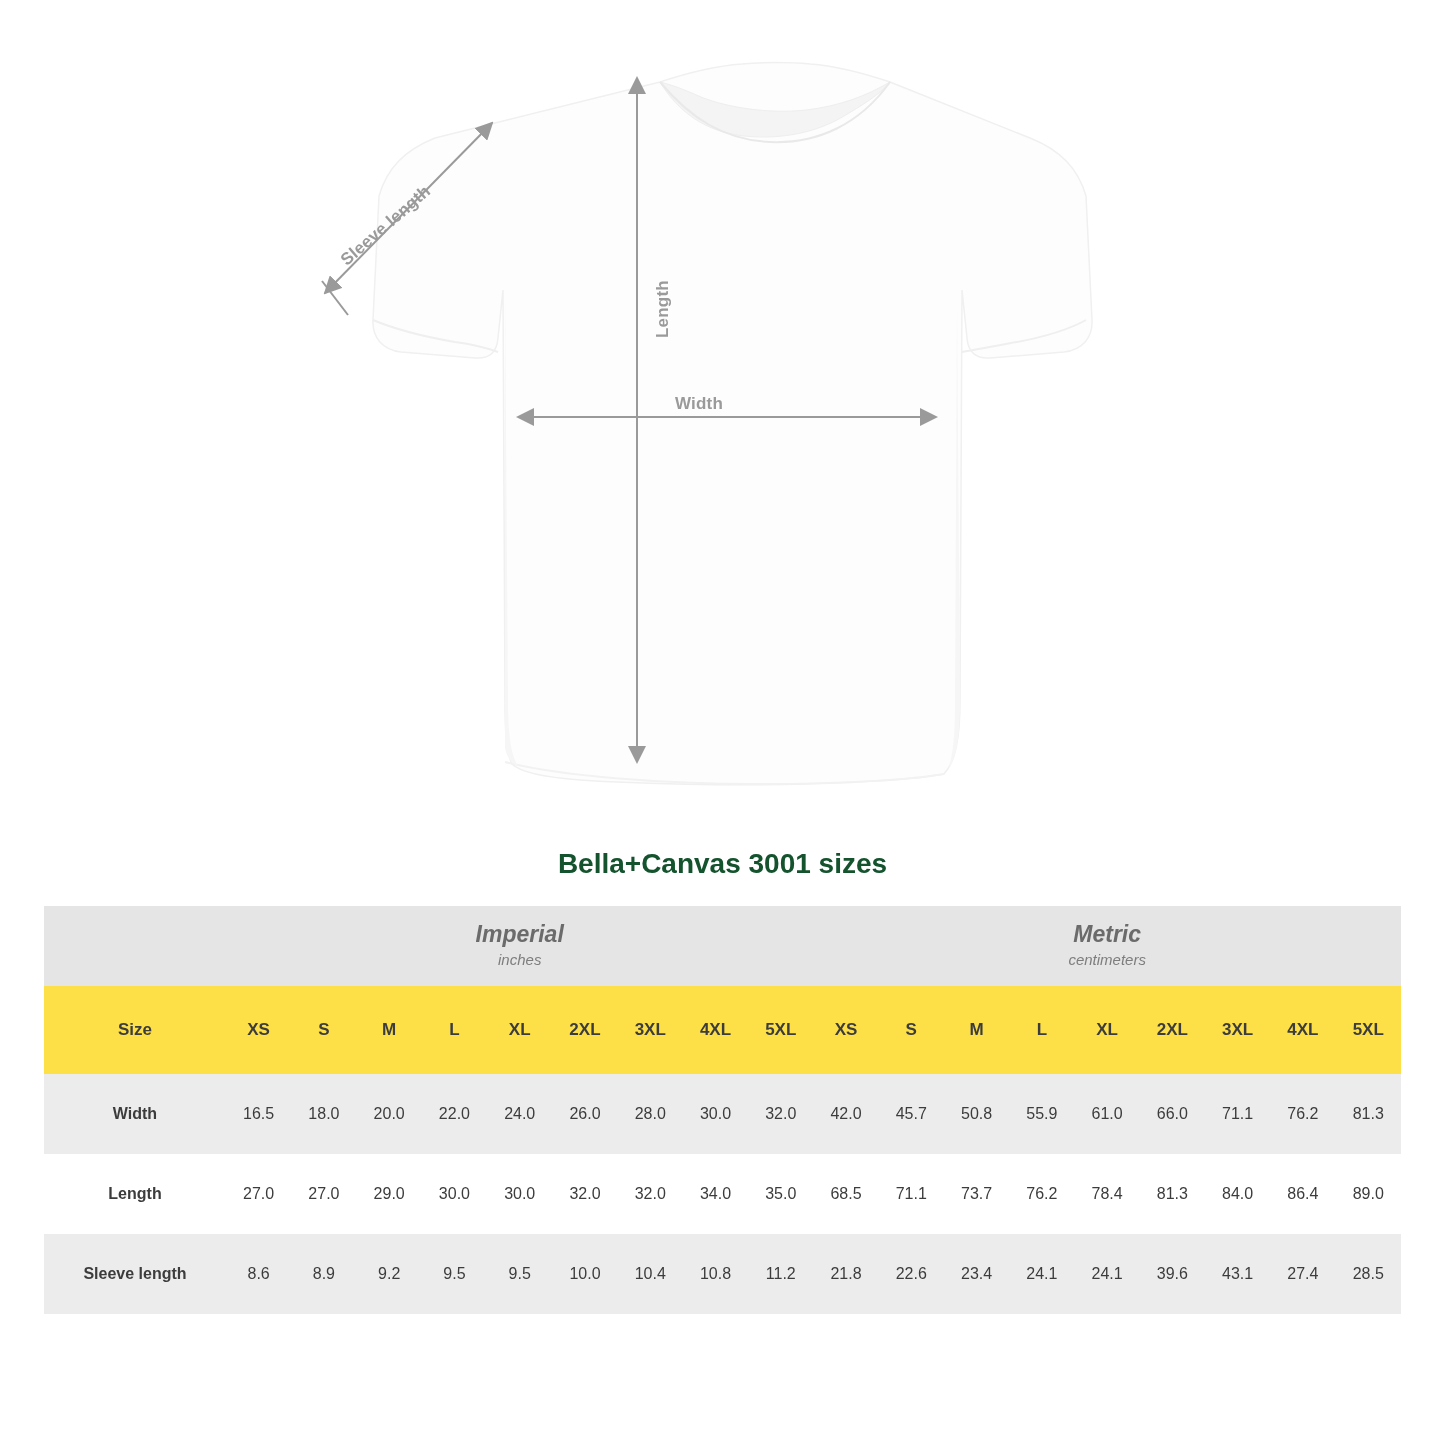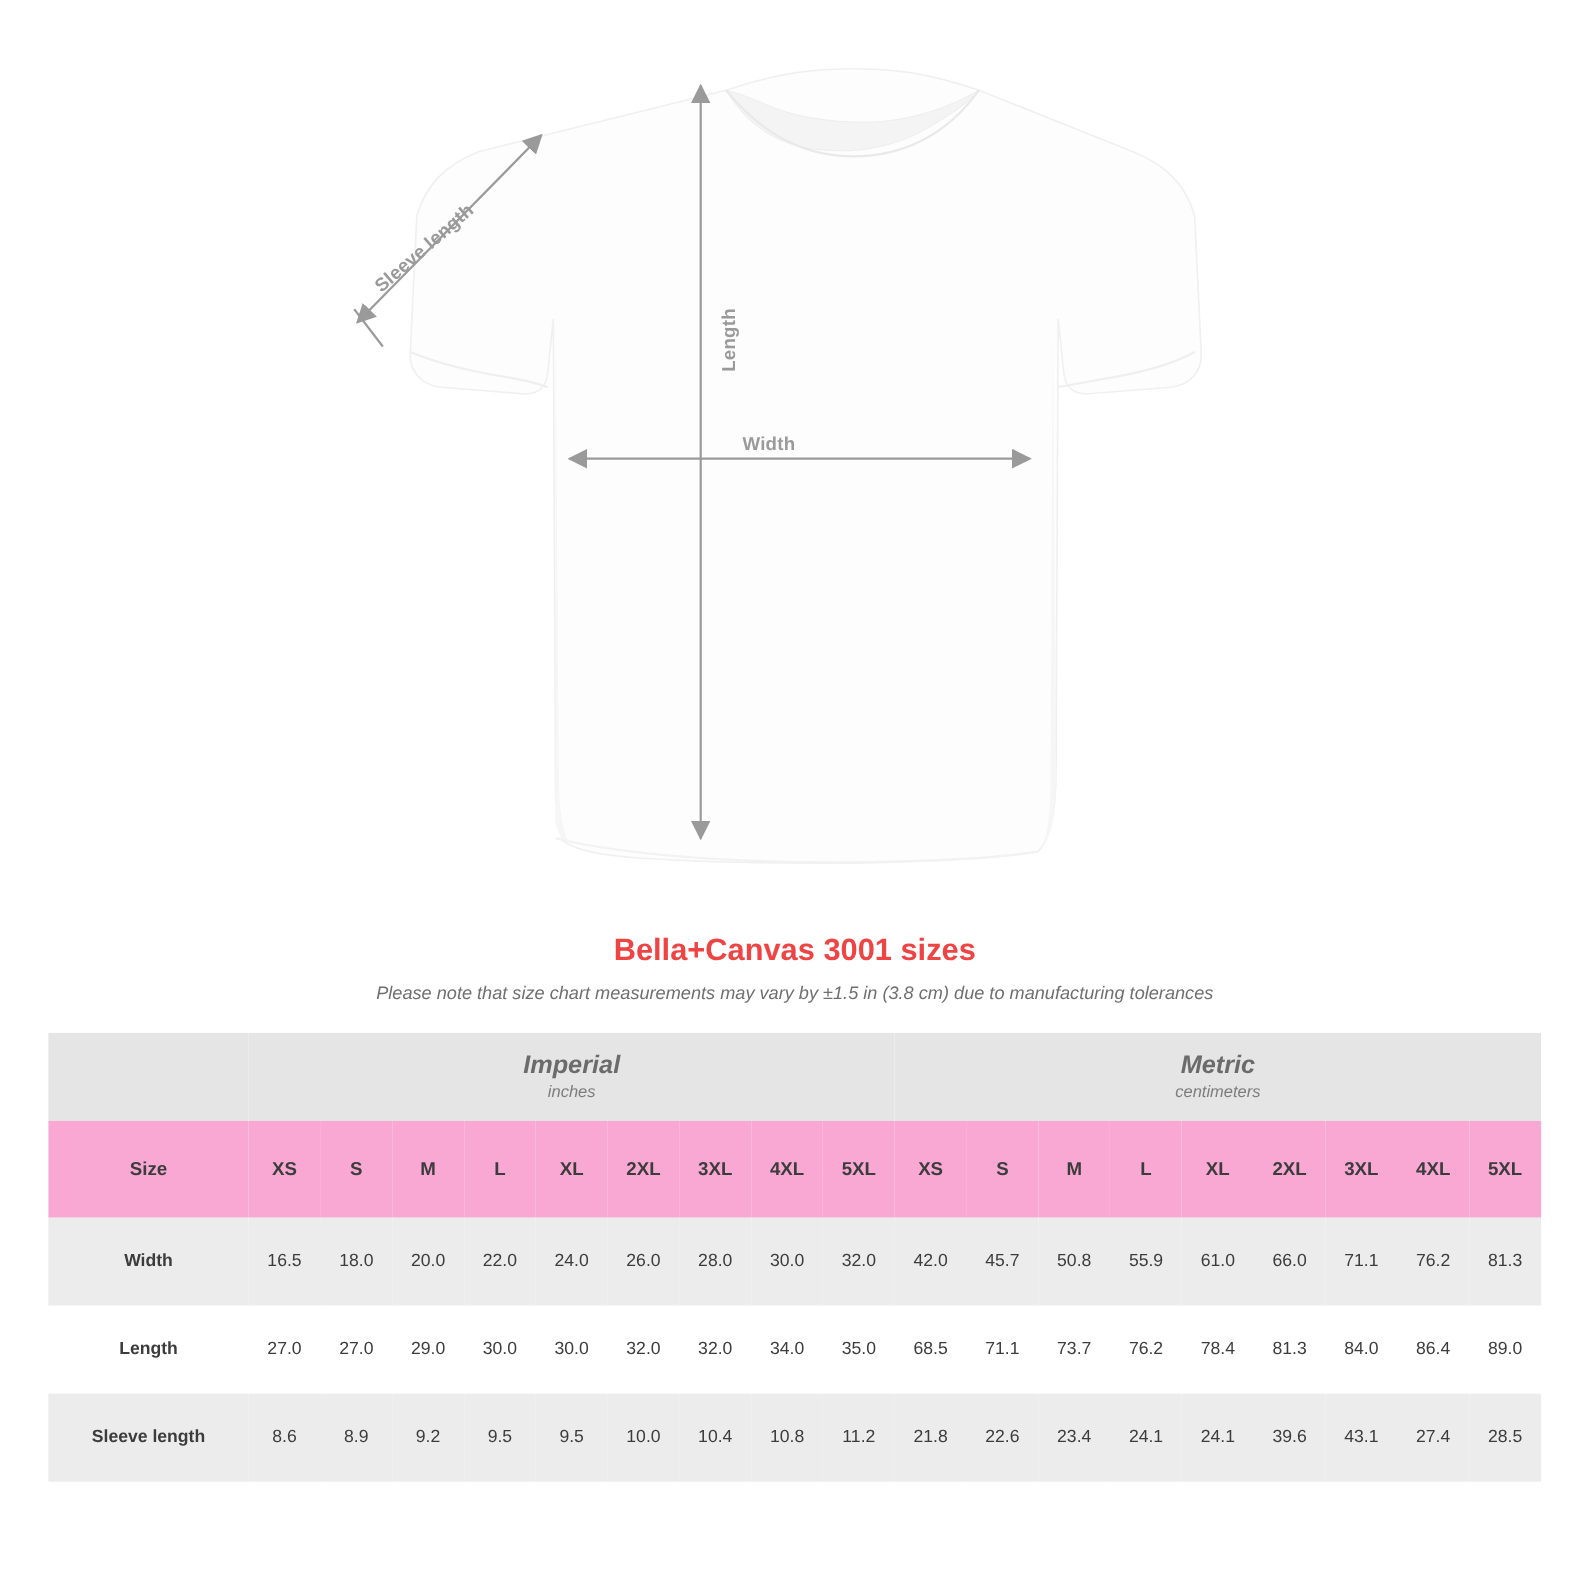--- a/index.html
+++ b/index.html
@@ -44,21 +44,21 @@
   }
 
   
   .title-block {
     text-align: center;
     margin-top: 18px;
   }
   .chart-title {
     font-size: 28px;
     font-weight: bold;
-    color: #ef4444;
+    color: #14532d;
     margin: 0 0 14px 0;
   }
   .chart-note {
     font-size: 16.5px;
     font-style: italic;
     color: #6f6f6f;
     margin: 0;
   }
 
   
@@ -89,21 +89,21 @@
     color: #6b6b6b;
     line-height: 1.25;
   }
   .unit-head .unit-sub {
     font-size: 15px;
     font-style: italic;
     color: #7d7d7d;
     line-height: 1.5;
   }
   tr.row-sizes td {
-    background: #f9a8d4;
+    background: #fde047;
     font-weight: bold;
     font-size: 17px;
     color: #3c3c3c;
     height: 88px;
   }
   tr.row-shade td {
     background: #ececec;
   }
   tr.row-plain td {
     background: #ffffff;
@@ -185,21 +185,20 @@
     </g>
   </svg>
 
   <div class="dim-label sleeve" style="left:337px; top:255px;">Sleeve length</div>
   <div class="dim-label vertical" style="left:653px; top:338px;">Length</div>
   <div class="dim-label" style="left:675px; top:394px;">Width</div>
 </div>
 
 <div class="title-block">
   <h1 class="chart-title">Bella+Canvas 3001 sizes</h1>
-  <p class="chart-note">Please note that size chart measurements may vary by ±1.5 in (3.8 cm) due to manufacturing tolerances</p>
 </div>
 
 <div class="table-wrap">
   <table class="size-table">
     <colgroup>
       <col style="width:182px">
       <col span="18">
     </colgroup>
     <tbody>
       <tr>

